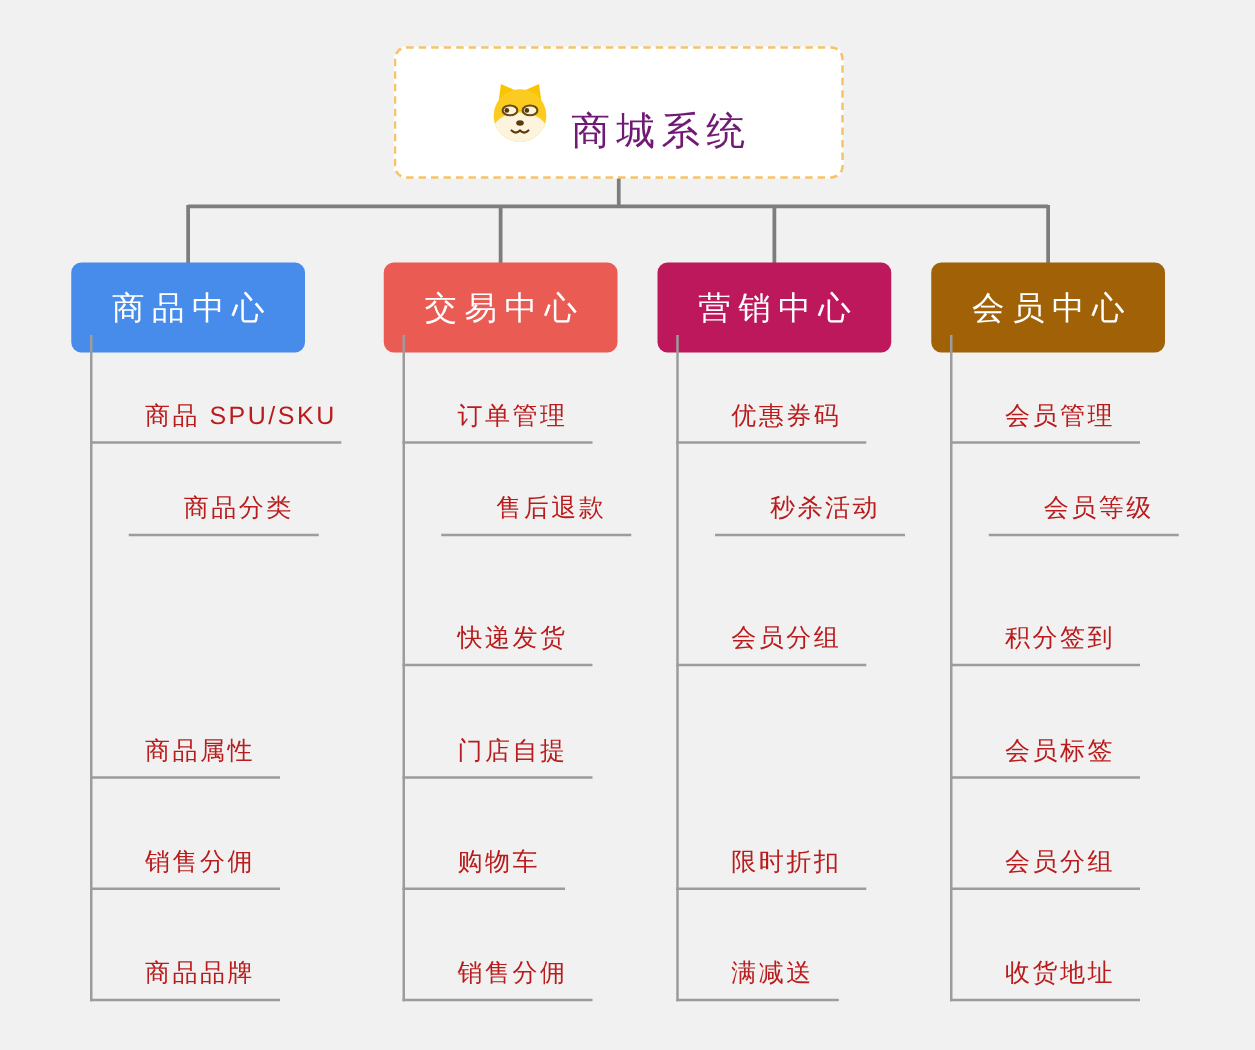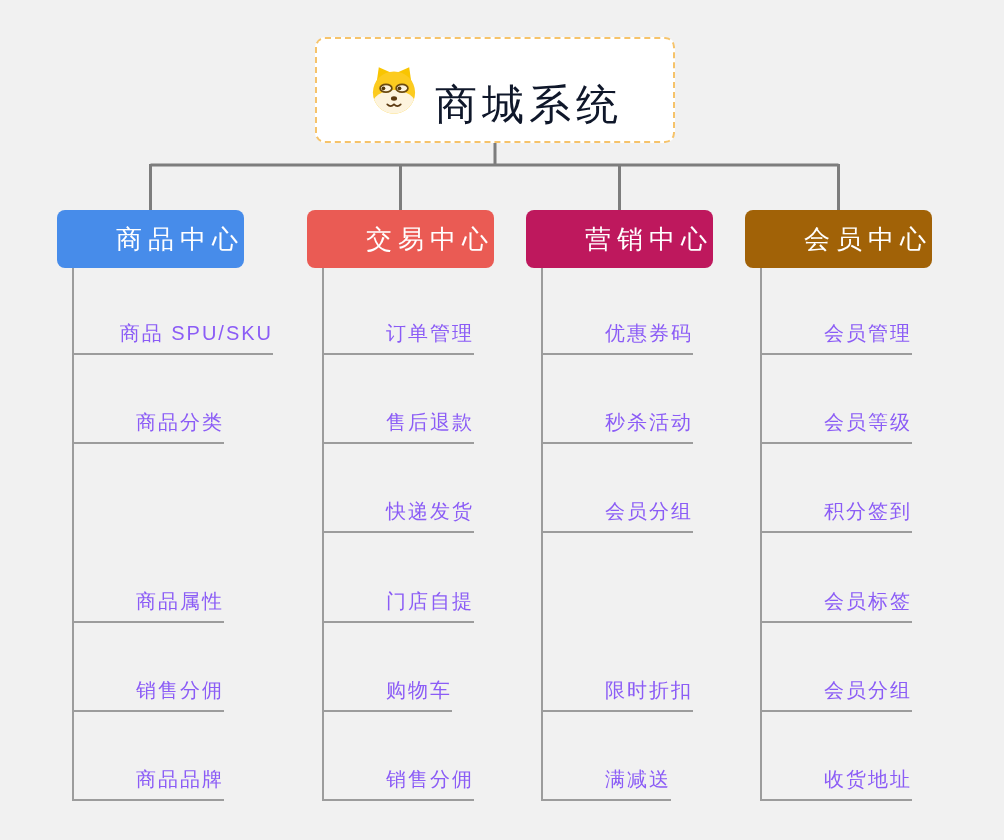--- a/index.html
+++ b/index.html
@@ -15,66 +15,65 @@
   
   .root-node{
     position:absolute;left:315px;top:37px;width:360px;height:106px;
     background:#ffffff;
     border:2px dashed #f6c36a;
     border-radius:10px;
     box-sizing:border-box;
     display:flex;align-items:center;justify-content:center;gap:14px;
   }
   .root-title{
-    font-size:42px;
+    font-size:31px;
     letter-spacing:5px;
-    color:#0f172a;
+    color:#701a75;
     white-space:nowrap;
     margin-top:29px;
   }
   .root-icon{width:54px;height:54px;flex:0 0 auto;}
 
   
   #connectors{position:absolute;left:0;top:0;pointer-events:none;}
 
   
   .branch-col{position:absolute;top:210px;width:187px;}
   .branch-box{
     position:relative;
-    width:187px;height:58px;
+    width:187px;height:72px;
     border-radius:8px;
-    display:flex;align-items:center;justify-content:flex-end;
+    display:flex;align-items:center;justify-content:center;
     color:#ffffff;
     font-size:26px;
     letter-spacing:6px;
     text-indent:6px;
     cursor:pointer;
   }
   .branch-vline{
     position:absolute;
     left:15px;top:58px;
     width:2px;height:533px;
     background:#9c9c9c;
   }
   .leaf{
     position:absolute;
     left:15px;
     box-sizing:border-box;
-    padding:0 0 9px 34px;
+    padding:0 0 9px 44px;
     border-bottom:2px solid #9c9c9c;
     font-size:20px;
     line-height:22px;
     letter-spacing:2px;
-    color:#8b5cf6;
+    color:#b91c1c;
     white-space:nowrap;
     cursor:pointer;
-    text-align:right;
   }
   
-  .r0{top:112px;} .r1{top:201px;} .r2{top:290px;}
+  .r0{top:112px;} .r1{top:186px;margin-left:31px;} .r2{top:290px;}
   .r3{top:380px;} .r4{top:469px;} .r5{top:558px;}
   .w-default{width:152px;} .w-wide{width:201px;} .w-narrow{width:130px;}
 </style>
 </head>
 <body>
 
 <div id="canvas">
 
   <svg id="connectors" width="1004" height="840">
     <path d="M495 141 L495 165

